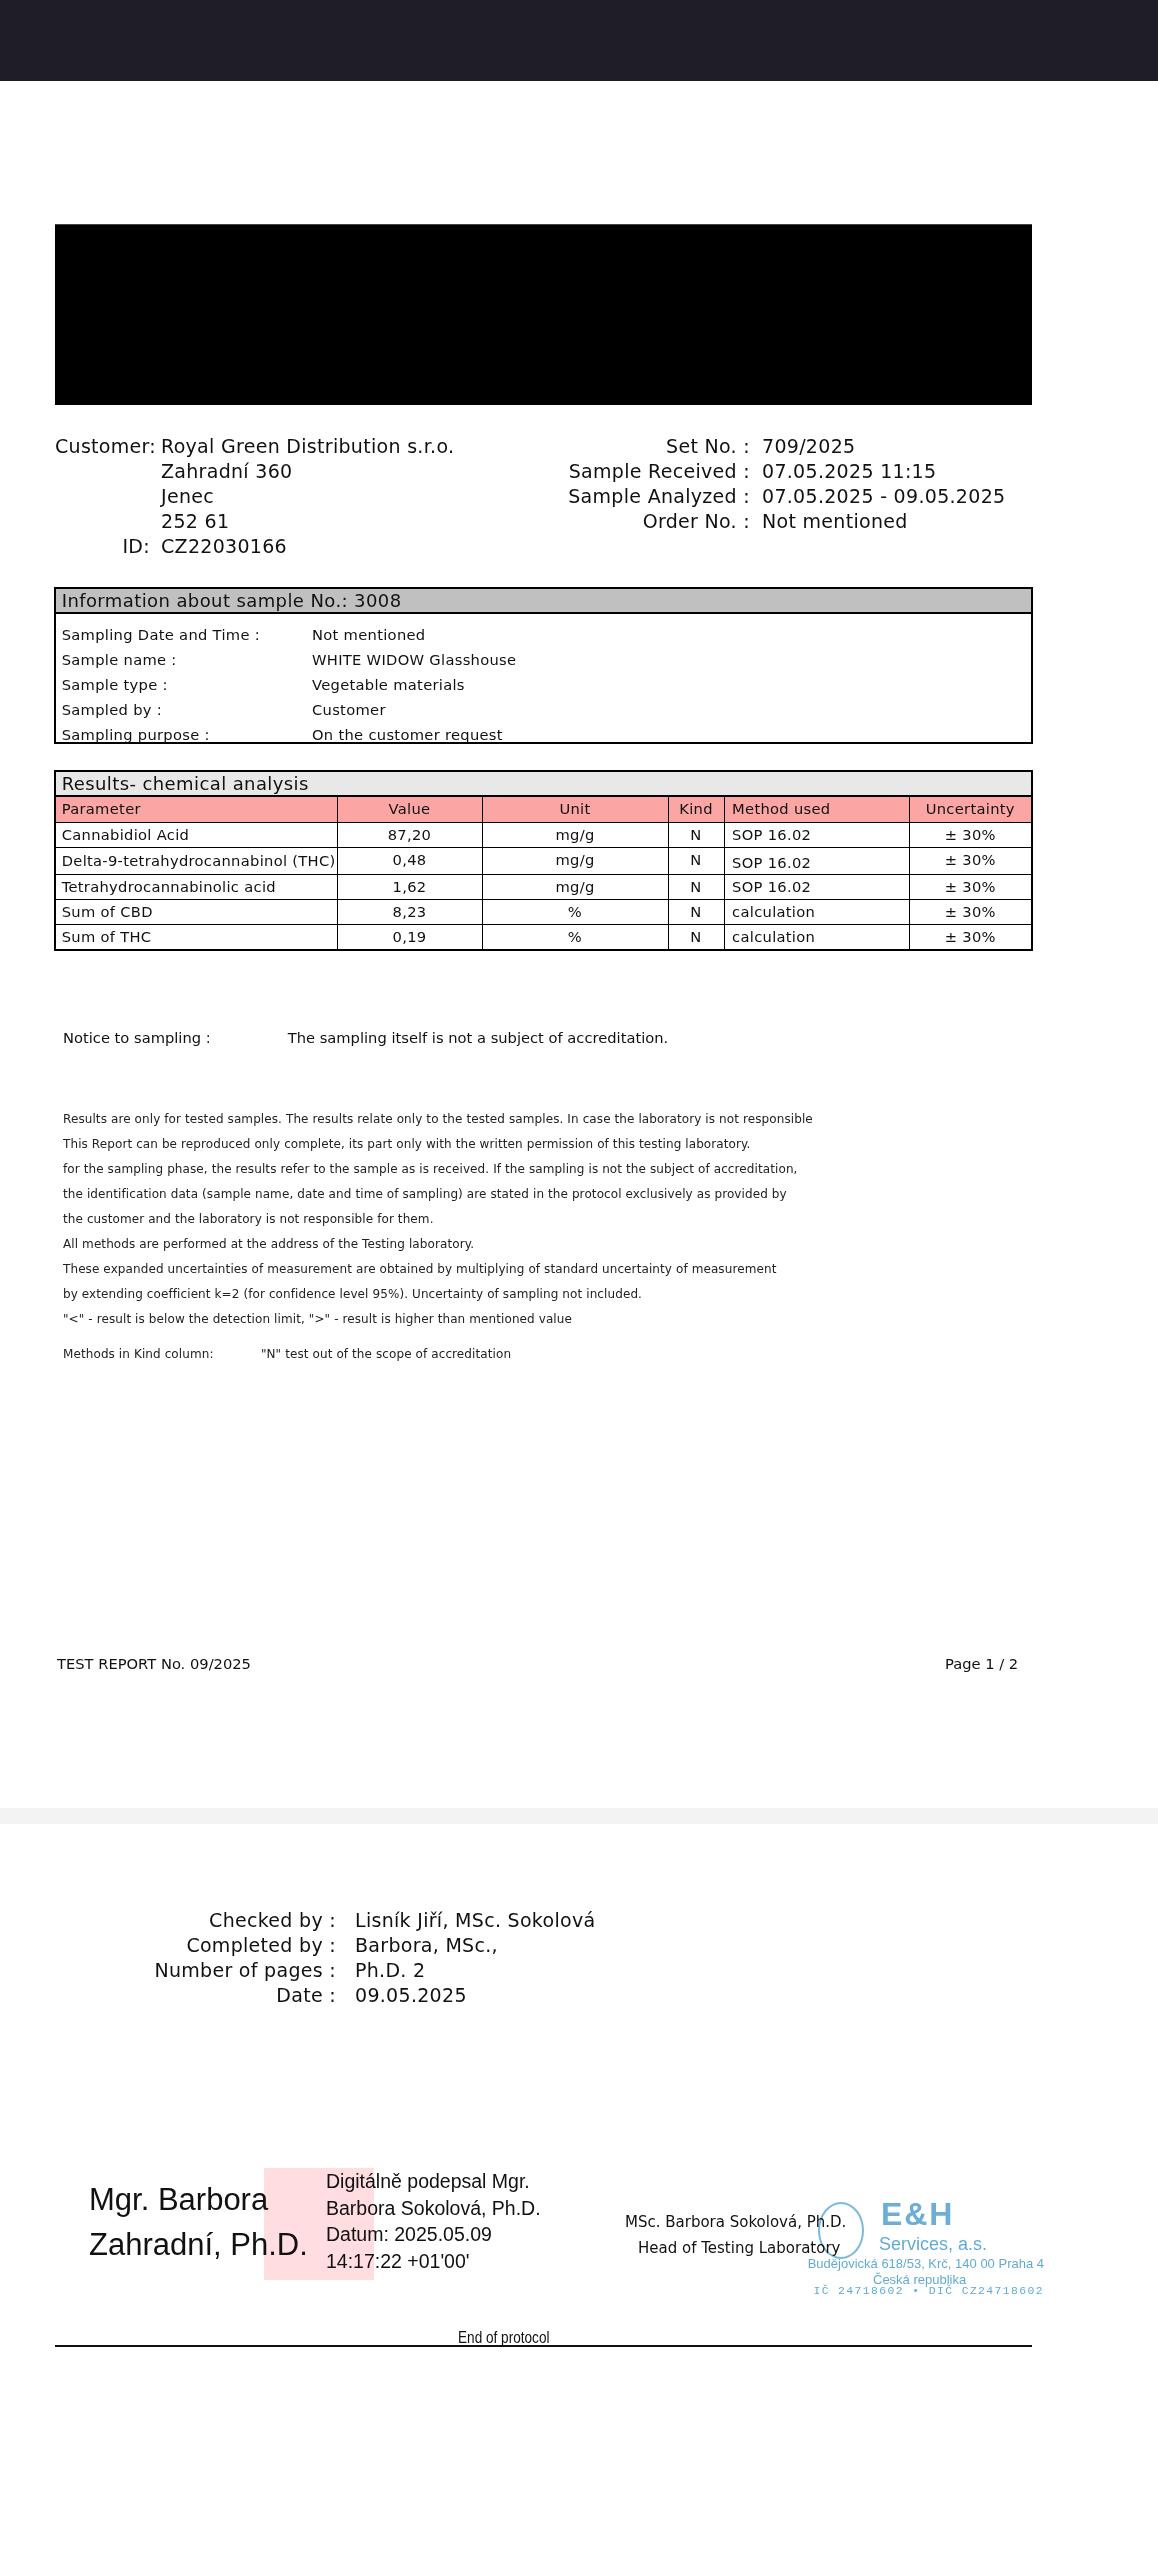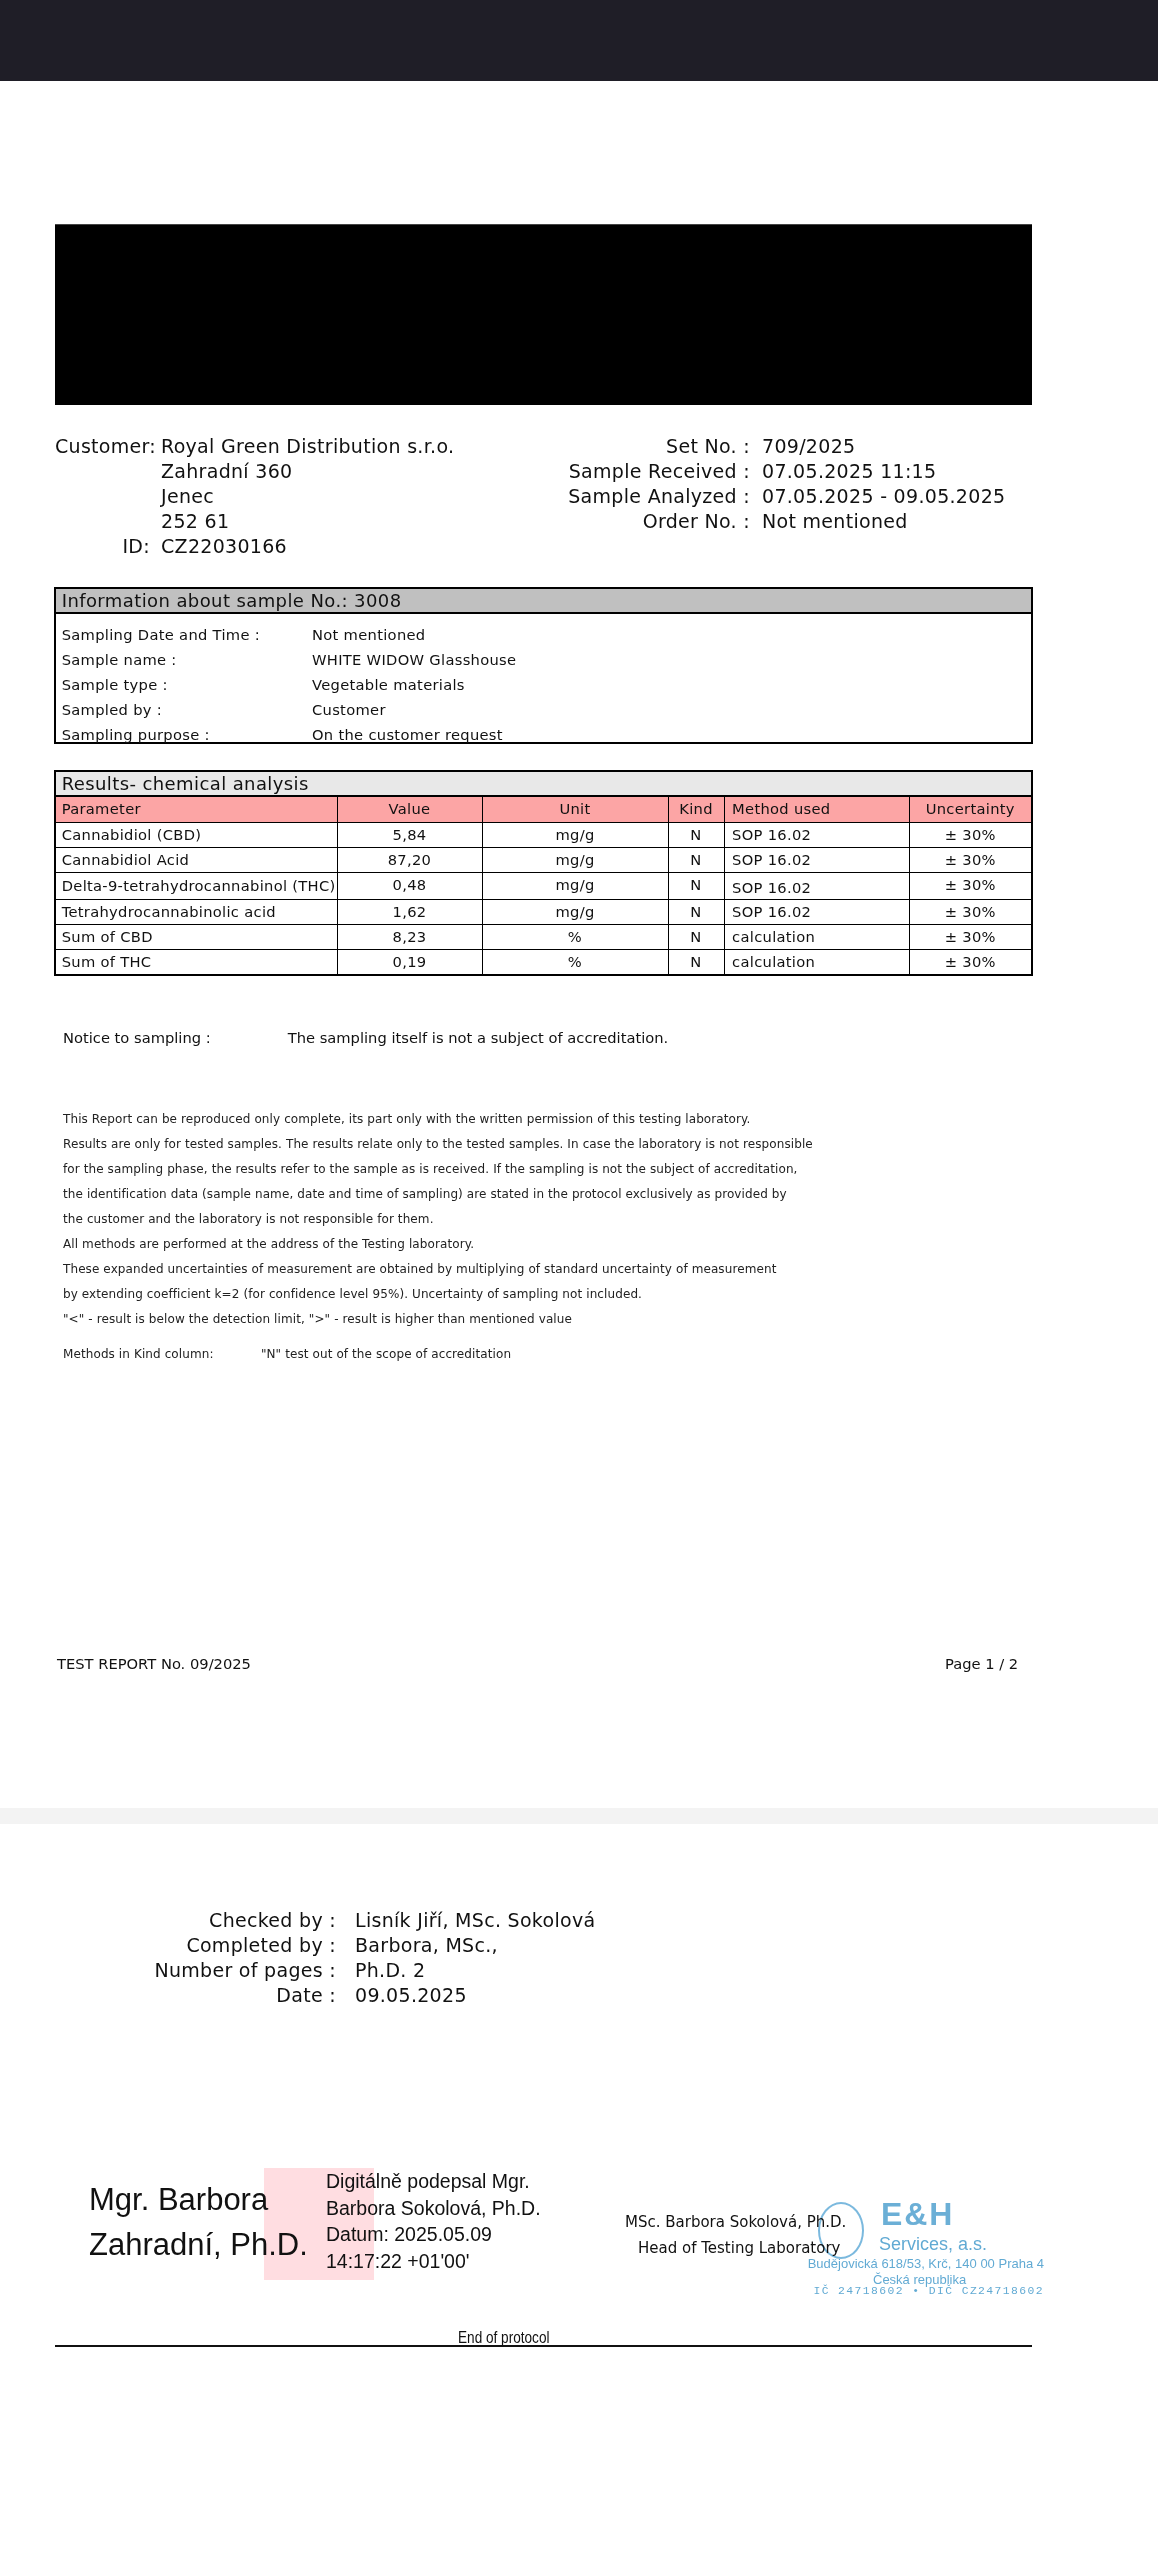--- a/index.html
+++ b/index.html
@@ -154,28 +154,20 @@
           <th class="c-param">Parameter</th>
           <th class="c-val">Value</th>
           <th class="c-unit">Unit</th>
           <th class="c-kind">Kind</th>
           <th class="c-method">Method used</th>
           <th class="c-unc">Uncertainty</th>
         </tr>
       </thead>
       <tbody>
         <tr>
-          <td class="c-param">Cannabidiol (CBD)</td>
-          <td class="c-val">5,84</td>
-          <td class="c-unit">mg/g</td>
-          <td class="c-kind">N</td>
-          <td class="c-method">SOP 16.02</td>
-          <td class="c-unc">± 30%</td>
-        </tr>
-        <tr>
           <td class="c-param">Cannabidiol Acid</td>
           <td class="c-val">87,20</td>
           <td class="c-unit">mg/g</td>
           <td class="c-kind">N</td>
           <td class="c-method">SOP 16.02</td>
           <td class="c-unc">± 30%</td>
         </tr>
         <tr>
           <td class="c-param wrap">Delta-9-tetrahydrocannabinol (THC)</td>
           <td class="c-val">0,48</td>
@@ -211,22 +203,22 @@
       </tbody>
     </table>
   </div>
 
   <div class="abs notice">
     <span class="k">Notice to sampling :</span>
     <span>The sampling itself is not a subject of accreditation.</span>
   </div>
 
   <div class="abs fine">
+    <div>Results are only for tested samples. The results relate only to the tested samples. In case the laboratory is not responsible</div>
     <div>This Report can be reproduced only complete, its part only with the written permission of this testing laboratory.</div>
-    <div>Results are only for tested samples. The results relate only to the tested samples. In case the laboratory is not responsible</div>
     <div>for the sampling phase, the results refer to the sample as is received. If the sampling is not the subject of accreditation,</div>
     <div>the identification data (sample name, date and time of sampling) are stated in the protocol exclusively as provided by</div>
     <div>the customer and the laboratory is not responsible for them.</div>
     <div>All methods are performed at the address of the Testing laboratory.</div>
     <div>These expanded uncertainties of measurement are obtained by multiplying of standard uncertainty of measurement</div>
     <div>by extending coefficient k=2 (for confidence level 95%). Uncertainty of sampling not included.</div>
     <div>"&lt;" - result is below the detection limit, "&gt;" - result is higher than mentioned value</div>
     <div class="kind-note">
       <span class="k">Methods in Kind column:</span>
       <span>"N" test out of the scope of accreditation</span>

